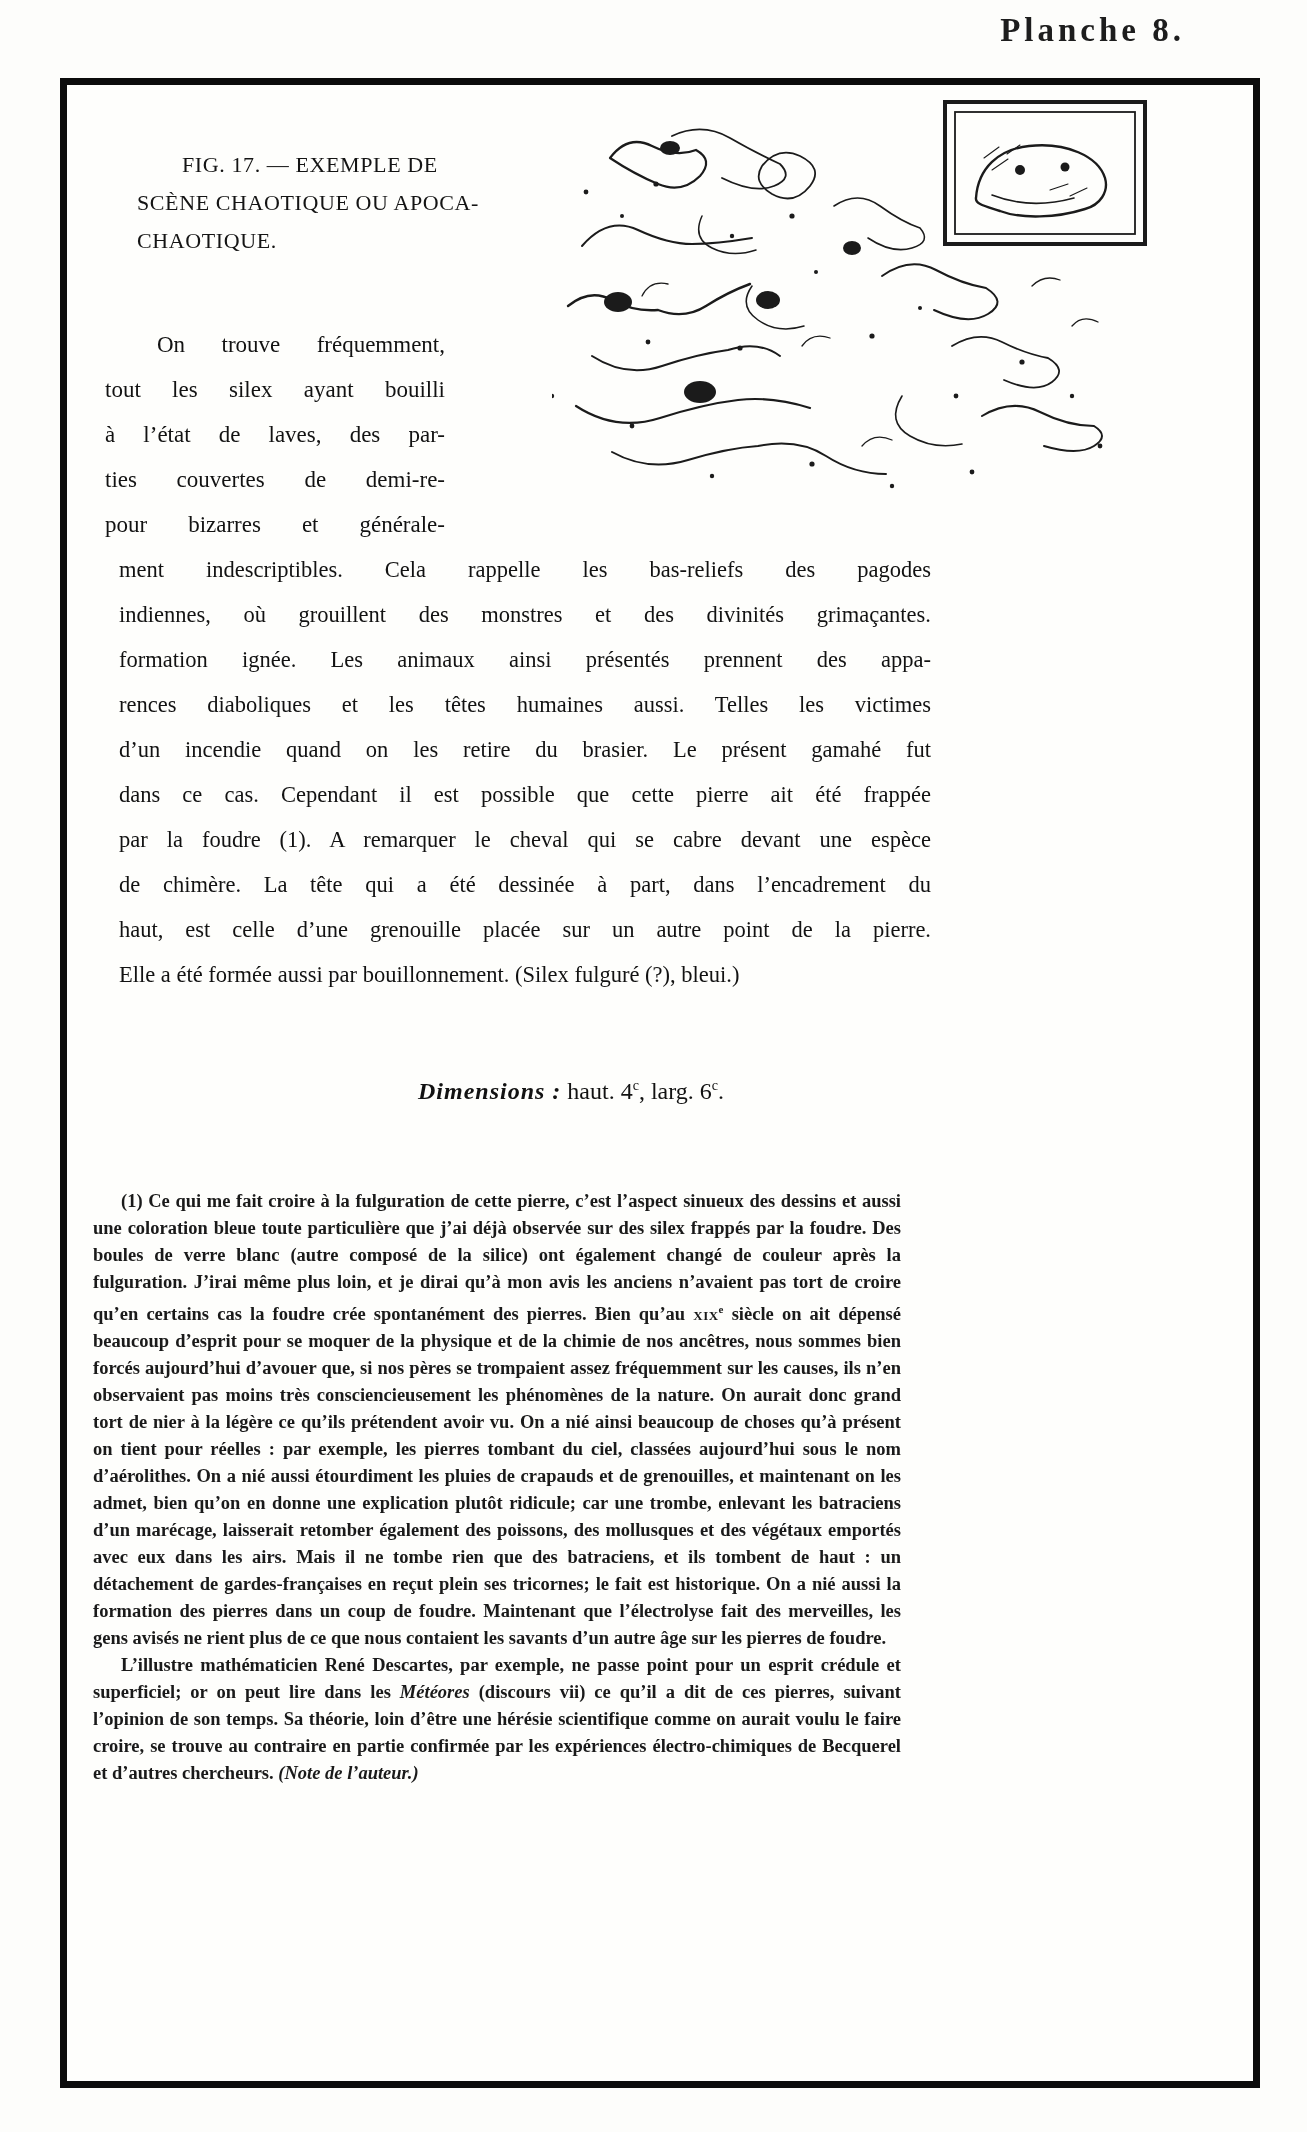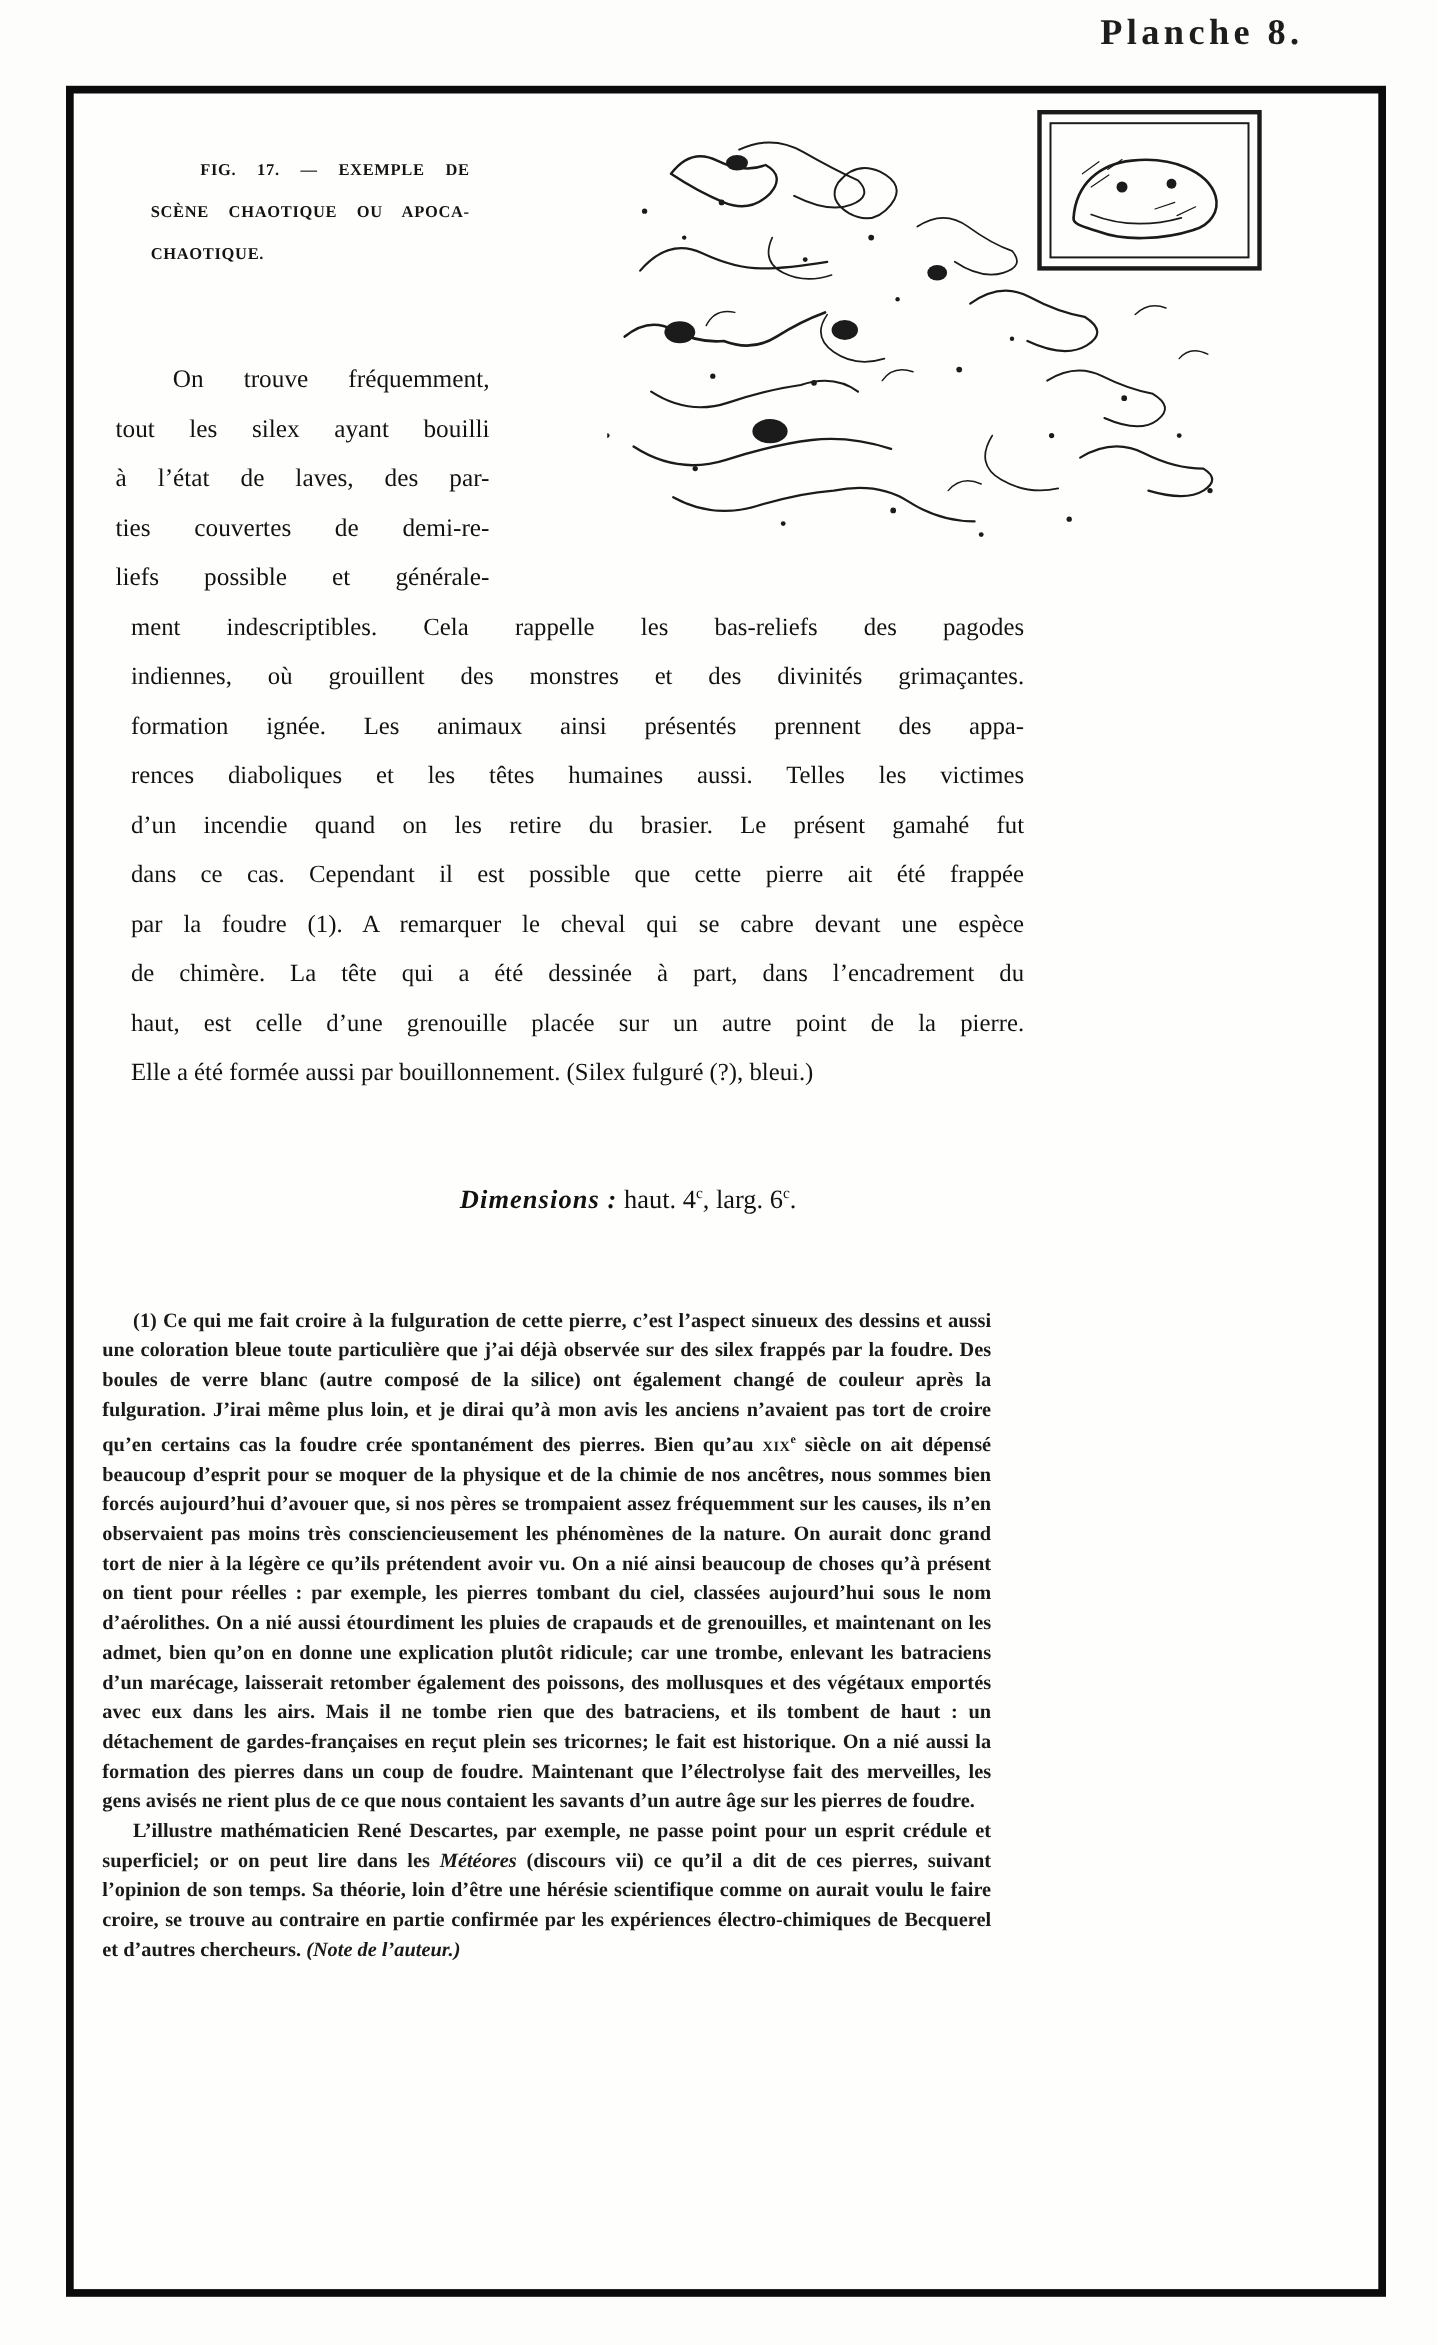--- a/index.html
+++ b/index.html
@@ -17,22 +17,22 @@
     color:#1d1d1d;
   }
   .frame{
     position:absolute;left:60px;top:78px;
     width:1186px;height:1996px;
     border:7px solid #0c0c0c;
     background:#fefefc;
   }
   
   .caption{
-    position:absolute;left:137px;top:136px;width:290px;
-    font-weight:bold;font-size:15px;line-height:38px;
+    position:absolute;left:137px;top:146px;width:290px;
+    font-weight:normal;font-size:22px;line-height:38px;
     letter-spacing:0.6px;color:#141414;
   }
   .caption .cline{text-align:justify;text-align-last:justify;white-space:nowrap;}
   .caption .cline.first{padding-left:45px;}
   .caption .cline.last{text-align-last:left;}
   
   .engraving{
     position:absolute;left:552px;top:95px;width:598px;height:412px;
   }
   
@@ -141,21 +141,21 @@
           <circle cx="420" cy="376" r="2.4"></circle>
       </g>
     </g>
   </svg>
 
   <div class="narrow-lines">
     <div class="bline indent">On trouve fréquemment,</div>
     <div class="bline">tout les silex ayant bouilli</div>
     <div class="bline">à l’état de laves, des par-</div>
     <div class="bline">ties couvertes de demi-re-</div>
-    <div class="bline">liefs possible et générale-</div>
+    <div class="bline">pour bizarres et générale-</div>
   </div>
 
   <div class="wide-lines">
     <div class="bline">ment indescriptibles. Cela rappelle les bas-reliefs des pagodes</div>
     <div class="bline">indiennes, où grouillent des monstres et des divinités grimaçantes.</div>
     <div class="bline">formation ignée. Les animaux ainsi présentés prennent des appa-</div>
     <div class="bline">rences diaboliques et les têtes humaines aussi. Telles les victimes</div>
     <div class="bline">d’un incendie quand on les retire du brasier. Le présent gamahé fut</div>
     <div class="bline">dans ce cas. Cependant il est possible que cette pierre ait été frappée</div>
     <div class="bline">par la foudre (1). A remarquer le cheval qui se cabre devant une espèce</div>

